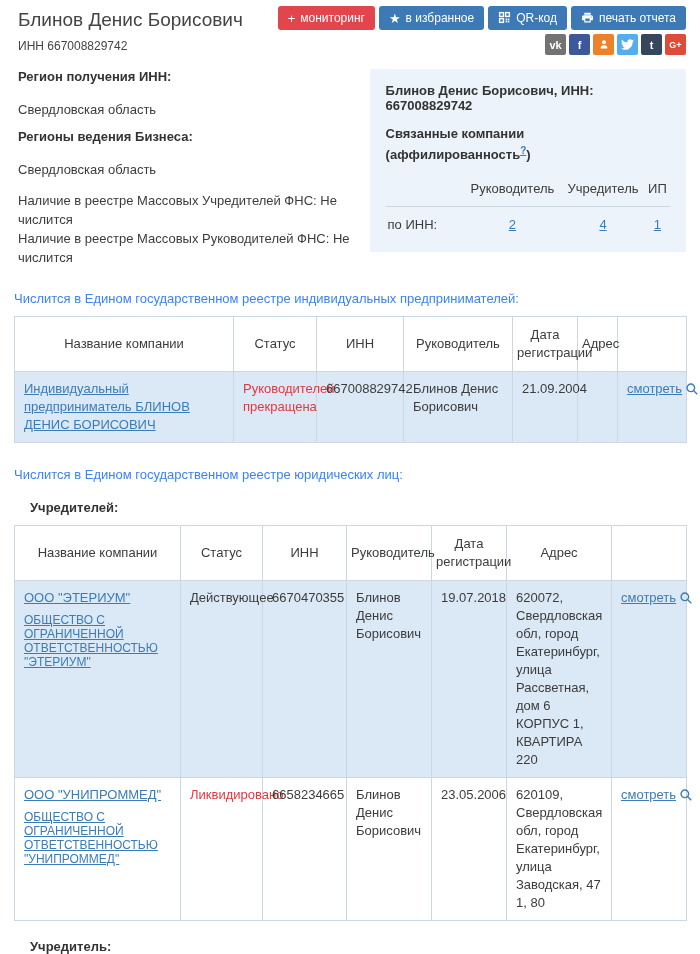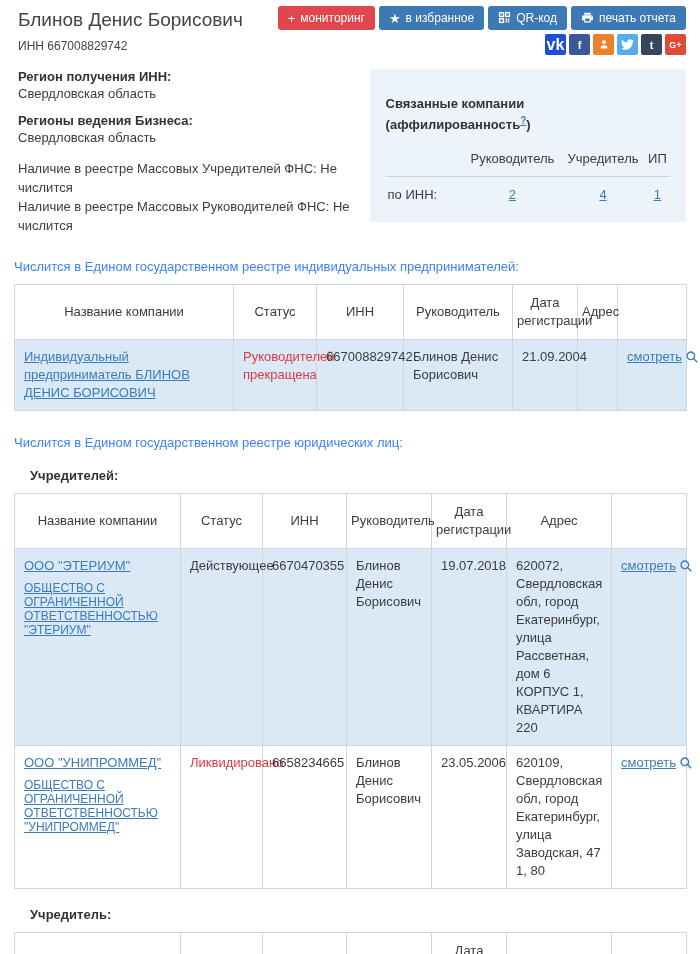--- a/index.html
+++ b/index.html
@@ -34,21 +34,21 @@
     width:21px; height:21px; border-radius:2px; color:#fff;
     display:inline-flex; align-items:center; justify-content:center;
     font-size:11px; font-weight:bold; cursor:pointer;
   }
 
   
   .info-wrap { display:flex; margin-top:10px; align-items:flex-start; }
   .info-left { width:360px; padding-left:4px; }
   .info-label { font-weight:bold; color:#333; margin-top:12px; }
   .info-label:first-child { margin-top:0; }
-  .info-value { margin-top:2px; }
+  .info-value { margin-top:18px; }
   .mass-lines { margin-top:14px; line-height:19px; }
   .aff-panel {
     margin-left:auto; width:320px; background:#ecf3fa;
     border-radius:2px; padding:14px 16px 16px 16px;
   }
   .aff-title { font-weight:bold; color:#333; }
   .aff-sub { font-weight:bold; color:#333; margin-top:12px; width:200px; line-height:17px; }
   .aff-sub sup a { font-size:10px; }
   table.aff-table { width:100%; border-collapse:collapse; margin-top:12px; }
   table.aff-table th { font-weight:400; color:#3c3c3c; text-align:center; padding:6px 2px 10px 2px; }
@@ -128,21 +128,21 @@
       <button class="btn btn-blue">
         <span class="glyph">
           <svg width="13" height="13" viewBox="0 0 24 24" fill="#fff">
               <path d="M19 8H5c-1.66 0-3 1.34-3 3v6h4v4h12v-4h4v-6c0-1.66-1.34-3-3-3zm-3 11H8v-5h8v5zm3-7c-.55 0-1-.45-1-1s.45-1 1-1 1 .45 1 1-.45 1-1 1zm-1-9H6v4h12V3z"></path>
             </svg>
         </span>
         <span>печать отчета</span>
       </button>
     </div>
     <div class="social-row">
-      <span class="soc" style="background:#1d4ed8;font-size:16px;">
+      <span class="soc" style="background:#737373;font-size:11px;">
           <span>vk</span>
         </span>
       <span class="soc" style="background:#3b5998;">
           <span>f</span>
         </span>
       <span class="soc" style="background:#ed812b;">
         <svg width="12" height="12" viewBox="0 0 24 24" fill="#fff">
             <circle cx="12" cy="6.5" r="4"></circle>
             <path d="M12 12.5c-3.5 0-6.5 1.8-6.5 4.2V19h13v-2.3c0-2.4-3-4.2-6.5-4.2z"></path>
           </svg>
@@ -167,20 +167,21 @@
     <div class="info-label">Регион получения ИНН:</div>
     <div class="info-value">Свердловская область</div>
     <div class="info-label">Регионы ведения Бизнеса:</div>
     <div class="info-value">Свердловская область</div>
     <div class="mass-lines">
       <div>Наличие в реестре Массовых Учредителей ФНС: Не числится</div>
       <div>Наличие в реестре Массовых Руководителей ФНС: Не числится</div>
     </div>
   </div>
   <div class="aff-panel">
+    <div class="aff-title">Блинов Денис Борисович, ИНН: 667008829742</div>
     <div class="aff-sub"><span>Связанные компании (аффилированность</span><sup><a>?</a></sup><span>)</span></div>
     <table class="aff-table">
       <tbody>
           <tr>
         <th class="lbl"></th>
         <th>Руководитель</th>
         <th>Учредитель</th>
         <th>ИП</th>
       </tr>
       <tr>

